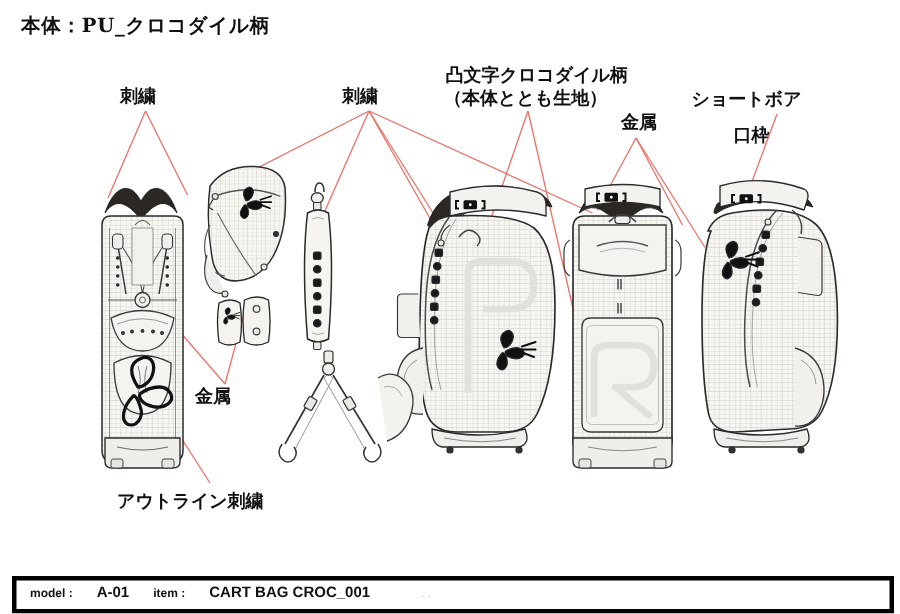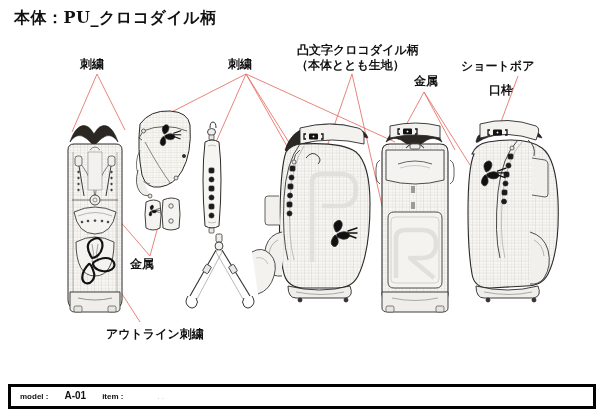--- a/index.html
+++ b/index.html
@@ -1,20 +1,20 @@
 <!DOCTYPE html>
 <html><head>
 <meta charset="utf-8">
 <style>
   html,body{margin:0;padding:0;background:#ffffff;}
   body{width:600px;height:409px;position:relative;overflow:hidden;
        font-family:"Liberation Serif","DejaVu Serif",serif;color:#111;}
 
   
-  #title{position:absolute;left:14px;top:8px;font-size:16px;letter-spacing:.5px;
+  #title{position:absolute;left:14px;top:8px;font-size:13px;letter-spacing:.5px;
          font-weight:700;font-family:"DejaVu Serif",serif;white-space:nowrap;}
 
   
   .anno{position:absolute;font-size:12px;font-weight:700;line-height:1.15;
         font-family:"DejaVu Serif",serif;white-space:nowrap;letter-spacing:0px;}
   .anno.center{text-align:center;}
 
   
   #art{position:absolute;left:0;top:0;width:600px;height:373px;}
 
@@ -34,21 +34,21 @@
 <div id="title">本体：PU_クロコダイル柄</div>
 
 <div class="anno" style="left:80px;  top:58px;">刺繍</div>
 <div class="anno" style="left:228px; top:58px;">刺繍</div>
 <div class="anno center" style="left:297px; top:44px;">凸文字クロコダイル柄</div>
 <div class="anno center" style="left:296px; top:59px;">（本体ととも生地）</div>
 <div class="anno" style="left:414px; top:75px;">金属</div>
 <div class="anno" style="left:489px; top:40px;margin-top:44px;">口枠</div>
 <div class="anno" style="left:461px; top:60px;">ショートボア</div>
 <div class="anno" style="left:130px; top:258px;">金属</div>
-<div class="anno" style="left:78px;  top:328px;margin-left:28px;">アウトライン刺繍</div>
+<div class="anno" style="left:78px;  top:328px;">アウトライン刺繍</div>
 
 <svg id="art" viewBox="0 0 600 373">
   <defs>
     <pattern id="croc" width="7" height="6" patternUnits="userSpaceOnUse">
       <rect width="7" height="6" fill="#f7f6f3"></rect>
       <path d="M0 0 H7 M0 3 H7 M0 0 V6 M3.5 0 V6" stroke="#d9d7d1" stroke-width="0.5"></path>
     </pattern>
     <pattern id="croc2" width="6" height="5" patternUnits="userSpaceOnUse">
       <rect width="6" height="5" fill="#f8f7f4"></rect>
       <path d="M0 0 H6 M0 2.5 H6 M0 0 V5 M3 0 V5" stroke="#dbd9d3" stroke-width="0.45"></path>
@@ -360,15 +360,16 @@
     <path d="M256 258 q8 -2 12 6" stroke="#9a9a9a" stroke-width="0.55"></path>
   </g>
 </svg>
 
 <div id="footer">
   <div class="row">
     <span class="f-key">model :</span>
     <span class="f-val">A-01</span>
     <span class="f-gap"></span>
     <span class="f-key">item :</span>
+    <span class="f-val">CART BAG CROC_001</span>
     <span class="f-tail">..</span>
   </div>
 </div>
 
 </body></html>

